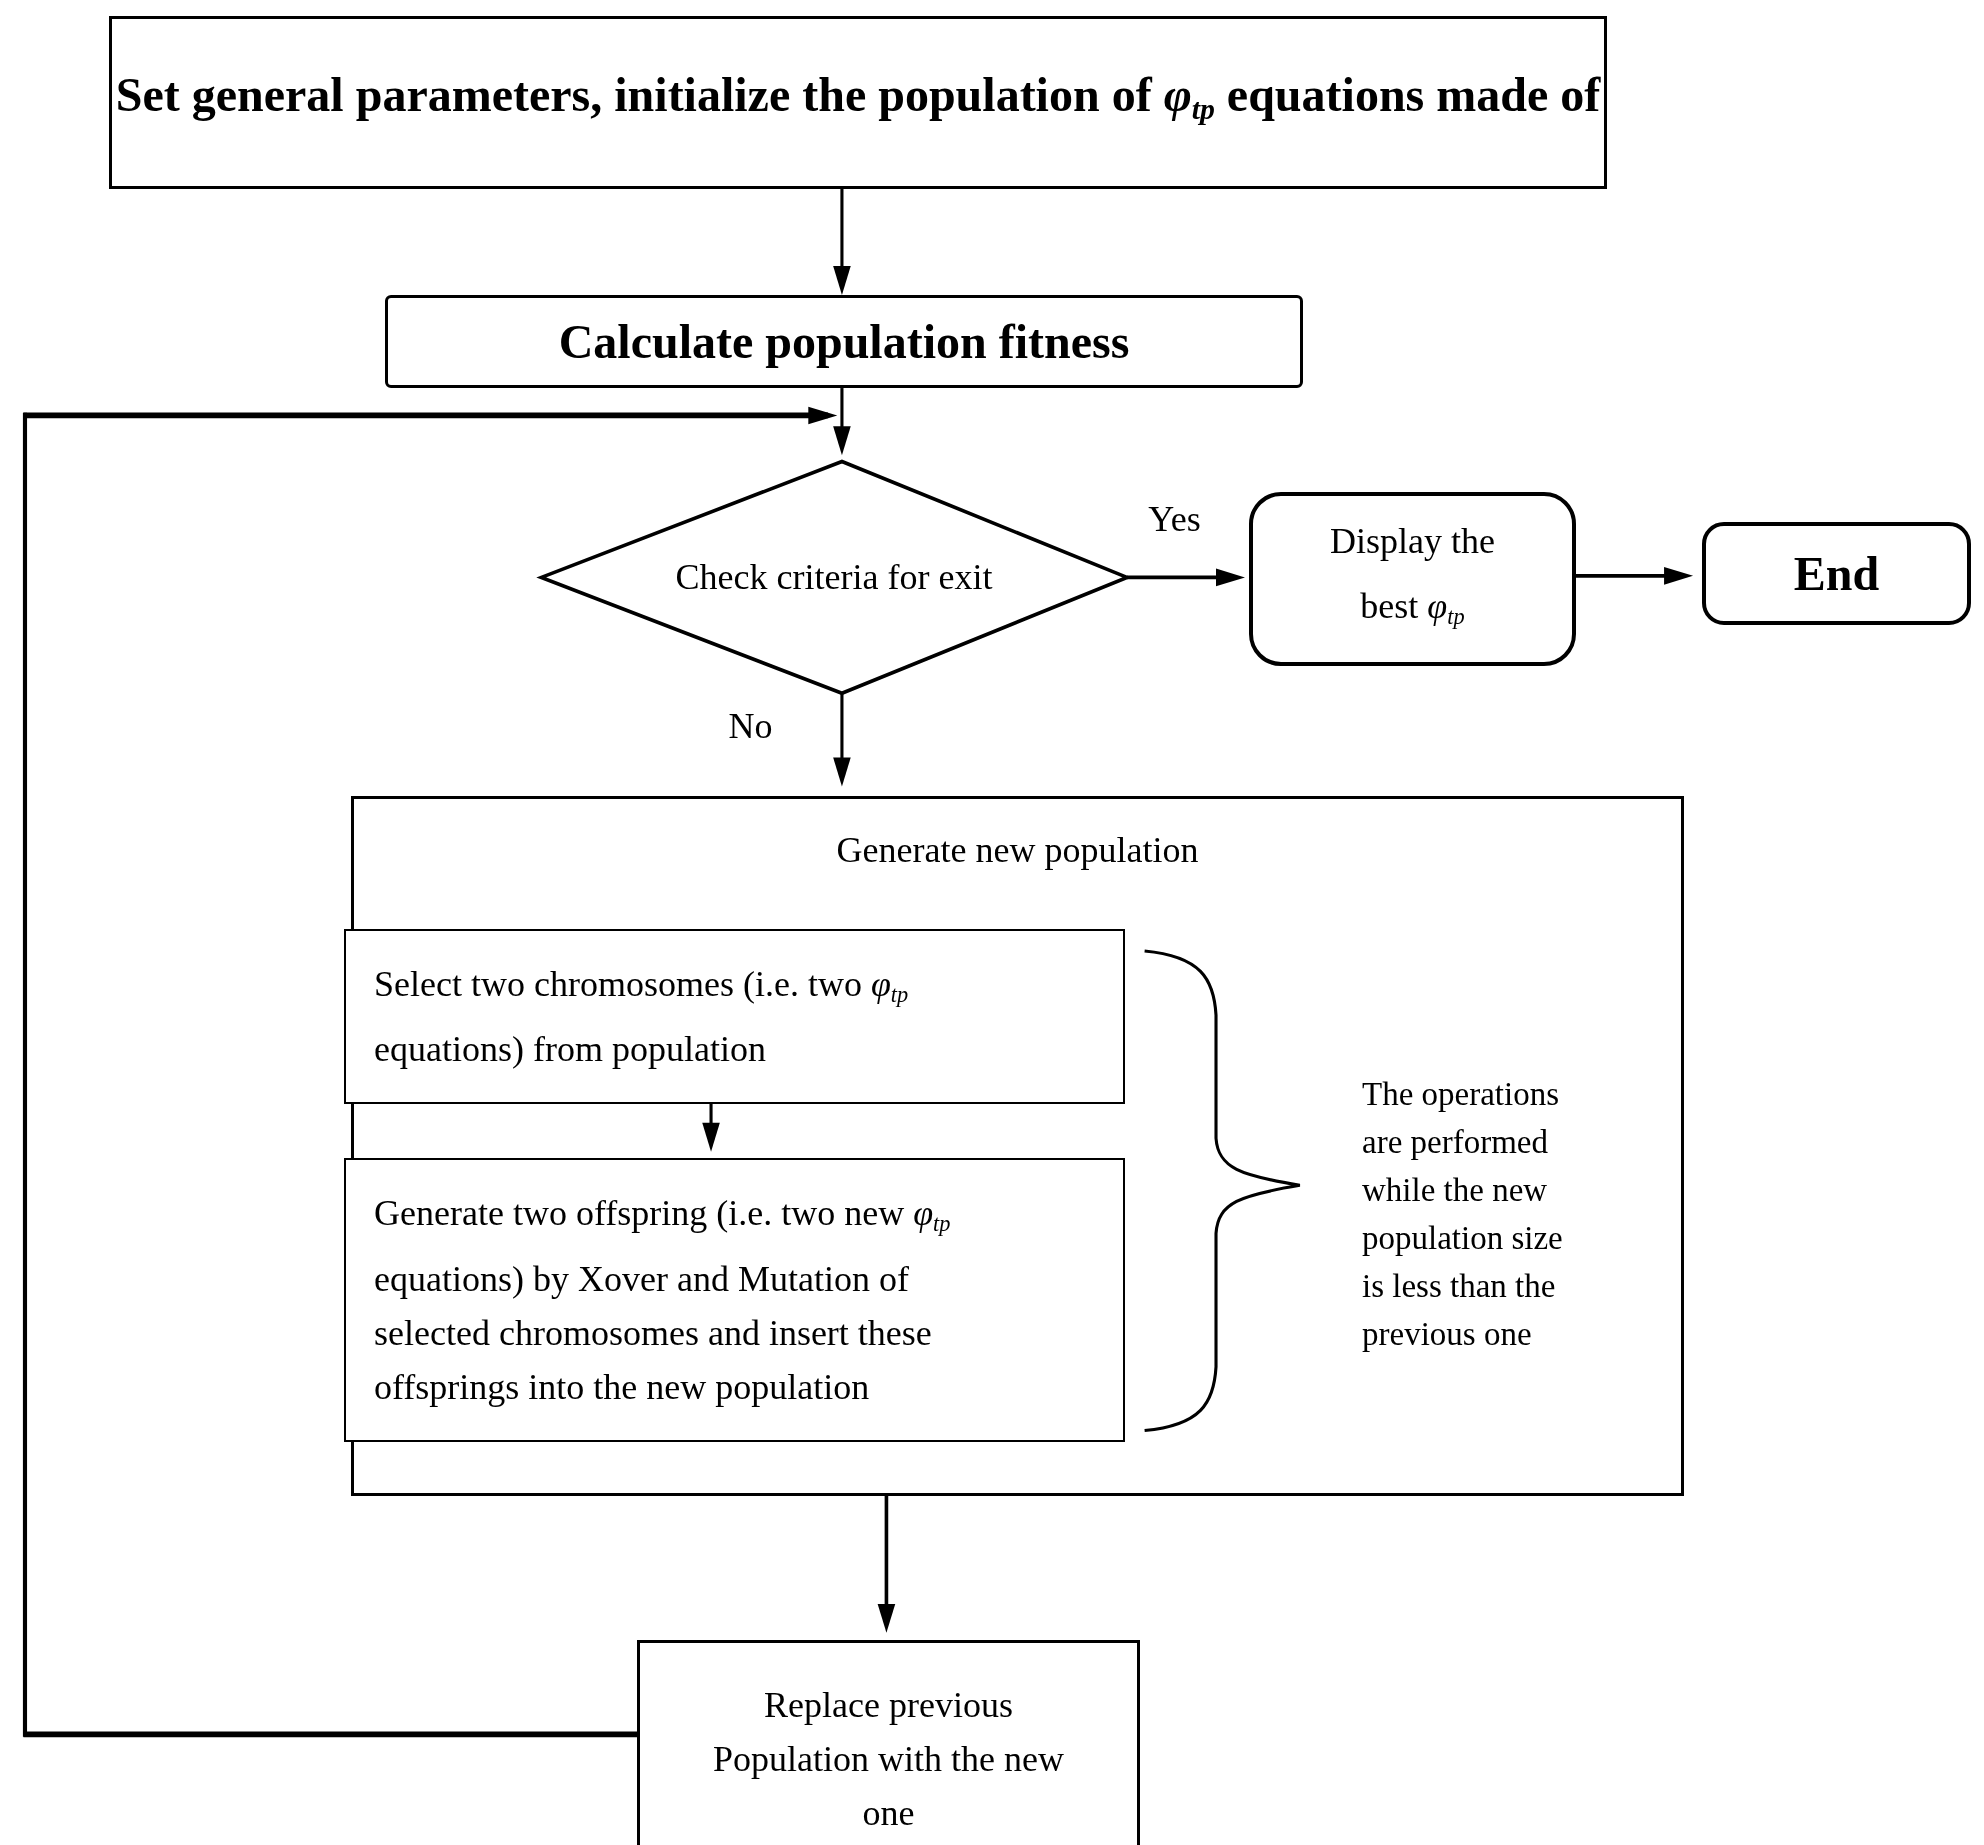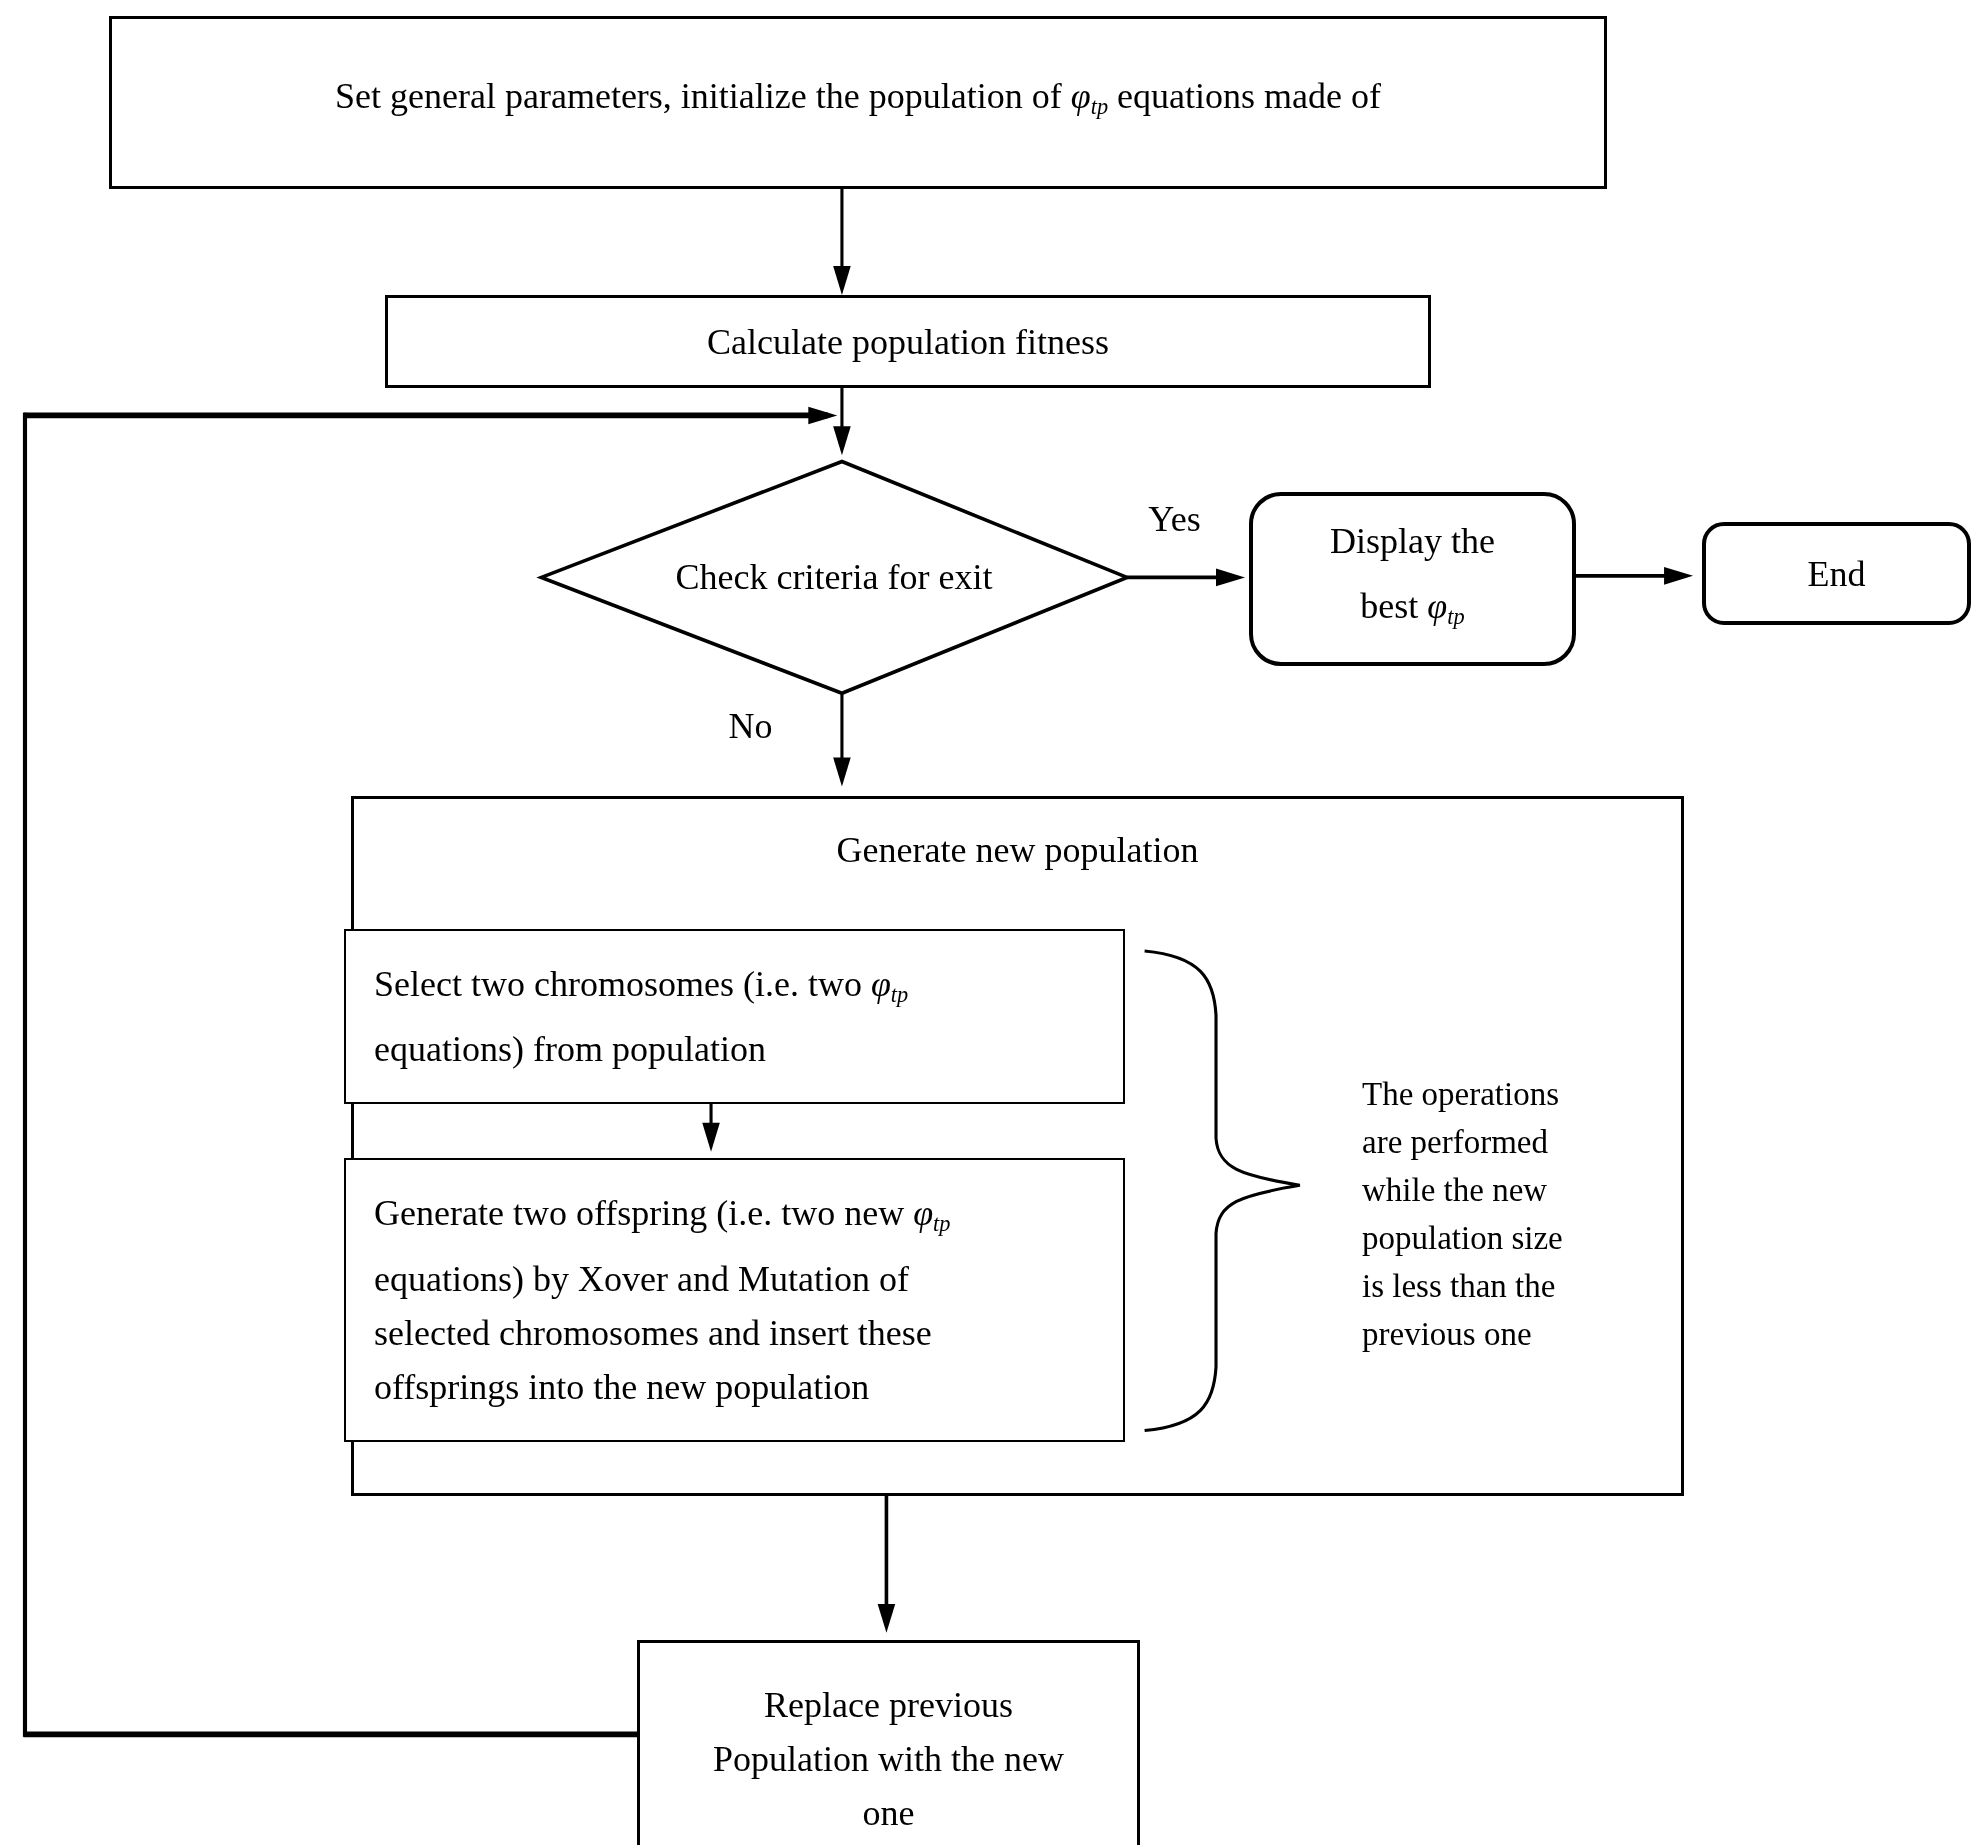--- a/index.html
+++ b/index.html
@@ -3,21 +3,21 @@
 <meta charset="utf-8">
 <style>
   * { margin:0; padding:0; box-sizing:border-box; }
   html,body { width:1985px; height:1845px; background:#ffffff; overflow:hidden; }
   body { font-family:"Liberation Serif","DejaVu Serif",serif; color:#000; }
   .page { position:relative; width:1985px; height:1845px; background:#fff; }
   svg.connectors { position:absolute; left:0; top:0; width:1985px; height:1845px; }
   .node { position:absolute; background:#fff; border:3.1px solid #000; display:flex;
           flex-direction:column; justify-content:center; align-items:center; }
   .line { white-space:nowrap; }
-  .fs { font-size:36px; line-height:70px; }
+  .fs { font-size:48px; line-height:70px;font-weight:bold; }
   .center { text-align:center; }
   .math { font-style:italic; }
   .sub { font-size:0.62em; vertical-align:-0.28em; font-style:italic; }
   .leftpara { align-items:flex-start; padding-left:28px; padding-right:17px; }
   .leftpara .line { font-size:36px; line-height:54px; text-align:left; }
   .label { position:absolute; font-size:36px; text-align:center; }
   .diamond-label { position:absolute; left:541px; top:556px; width:586px;
                    font-size:36px; text-align:center; }
   .container-box { position:absolute; left:307px; top:796px; width:1333px; height:700px;
                    border:3.1px solid #000; background:transparent;margin-left:44px; }
@@ -84,21 +84,21 @@
              C 2354 2258 2398 2272 2512 2291
              C 2398 2310 2354 2324 2350 2384
              L 2350 2642
              C 2346 2712 2320 2755 2212 2765" fill="none" stroke="#000" stroke-width="6"></path>
   </svg>
 
   <div class="node" style="left:109px; top:15.5px; width:1498px; height:173px;">
     <div class="line fs center"><span>Set general parameters, initialize the population of </span><span class="math">φ</span><span class="sub">tp</span><span> equations made of</span></div>
   </div>
 
-  <div class="node" style="left:385px; top:295px; width:1046px; height:93px;">
+  <div class="node" style="left:385px; top:295px; width:918px; height:93px;border-radius:6px;">
     <div class="line fs center">Calculate population fitness</div>
   </div>
 
   <div class="diamond-label">Check criteria for exit</div>
 
   <div class="label" style="left:1107px; top:498px; width:135px;">Yes</div>
   <div class="label" style="left:683px; top:705px; width:135px;">No</div>
 
   <div class="node" style="left:1249px; top:492px; width:327px; height:174px;
        border-width:4.7px; border-radius:32px;">

